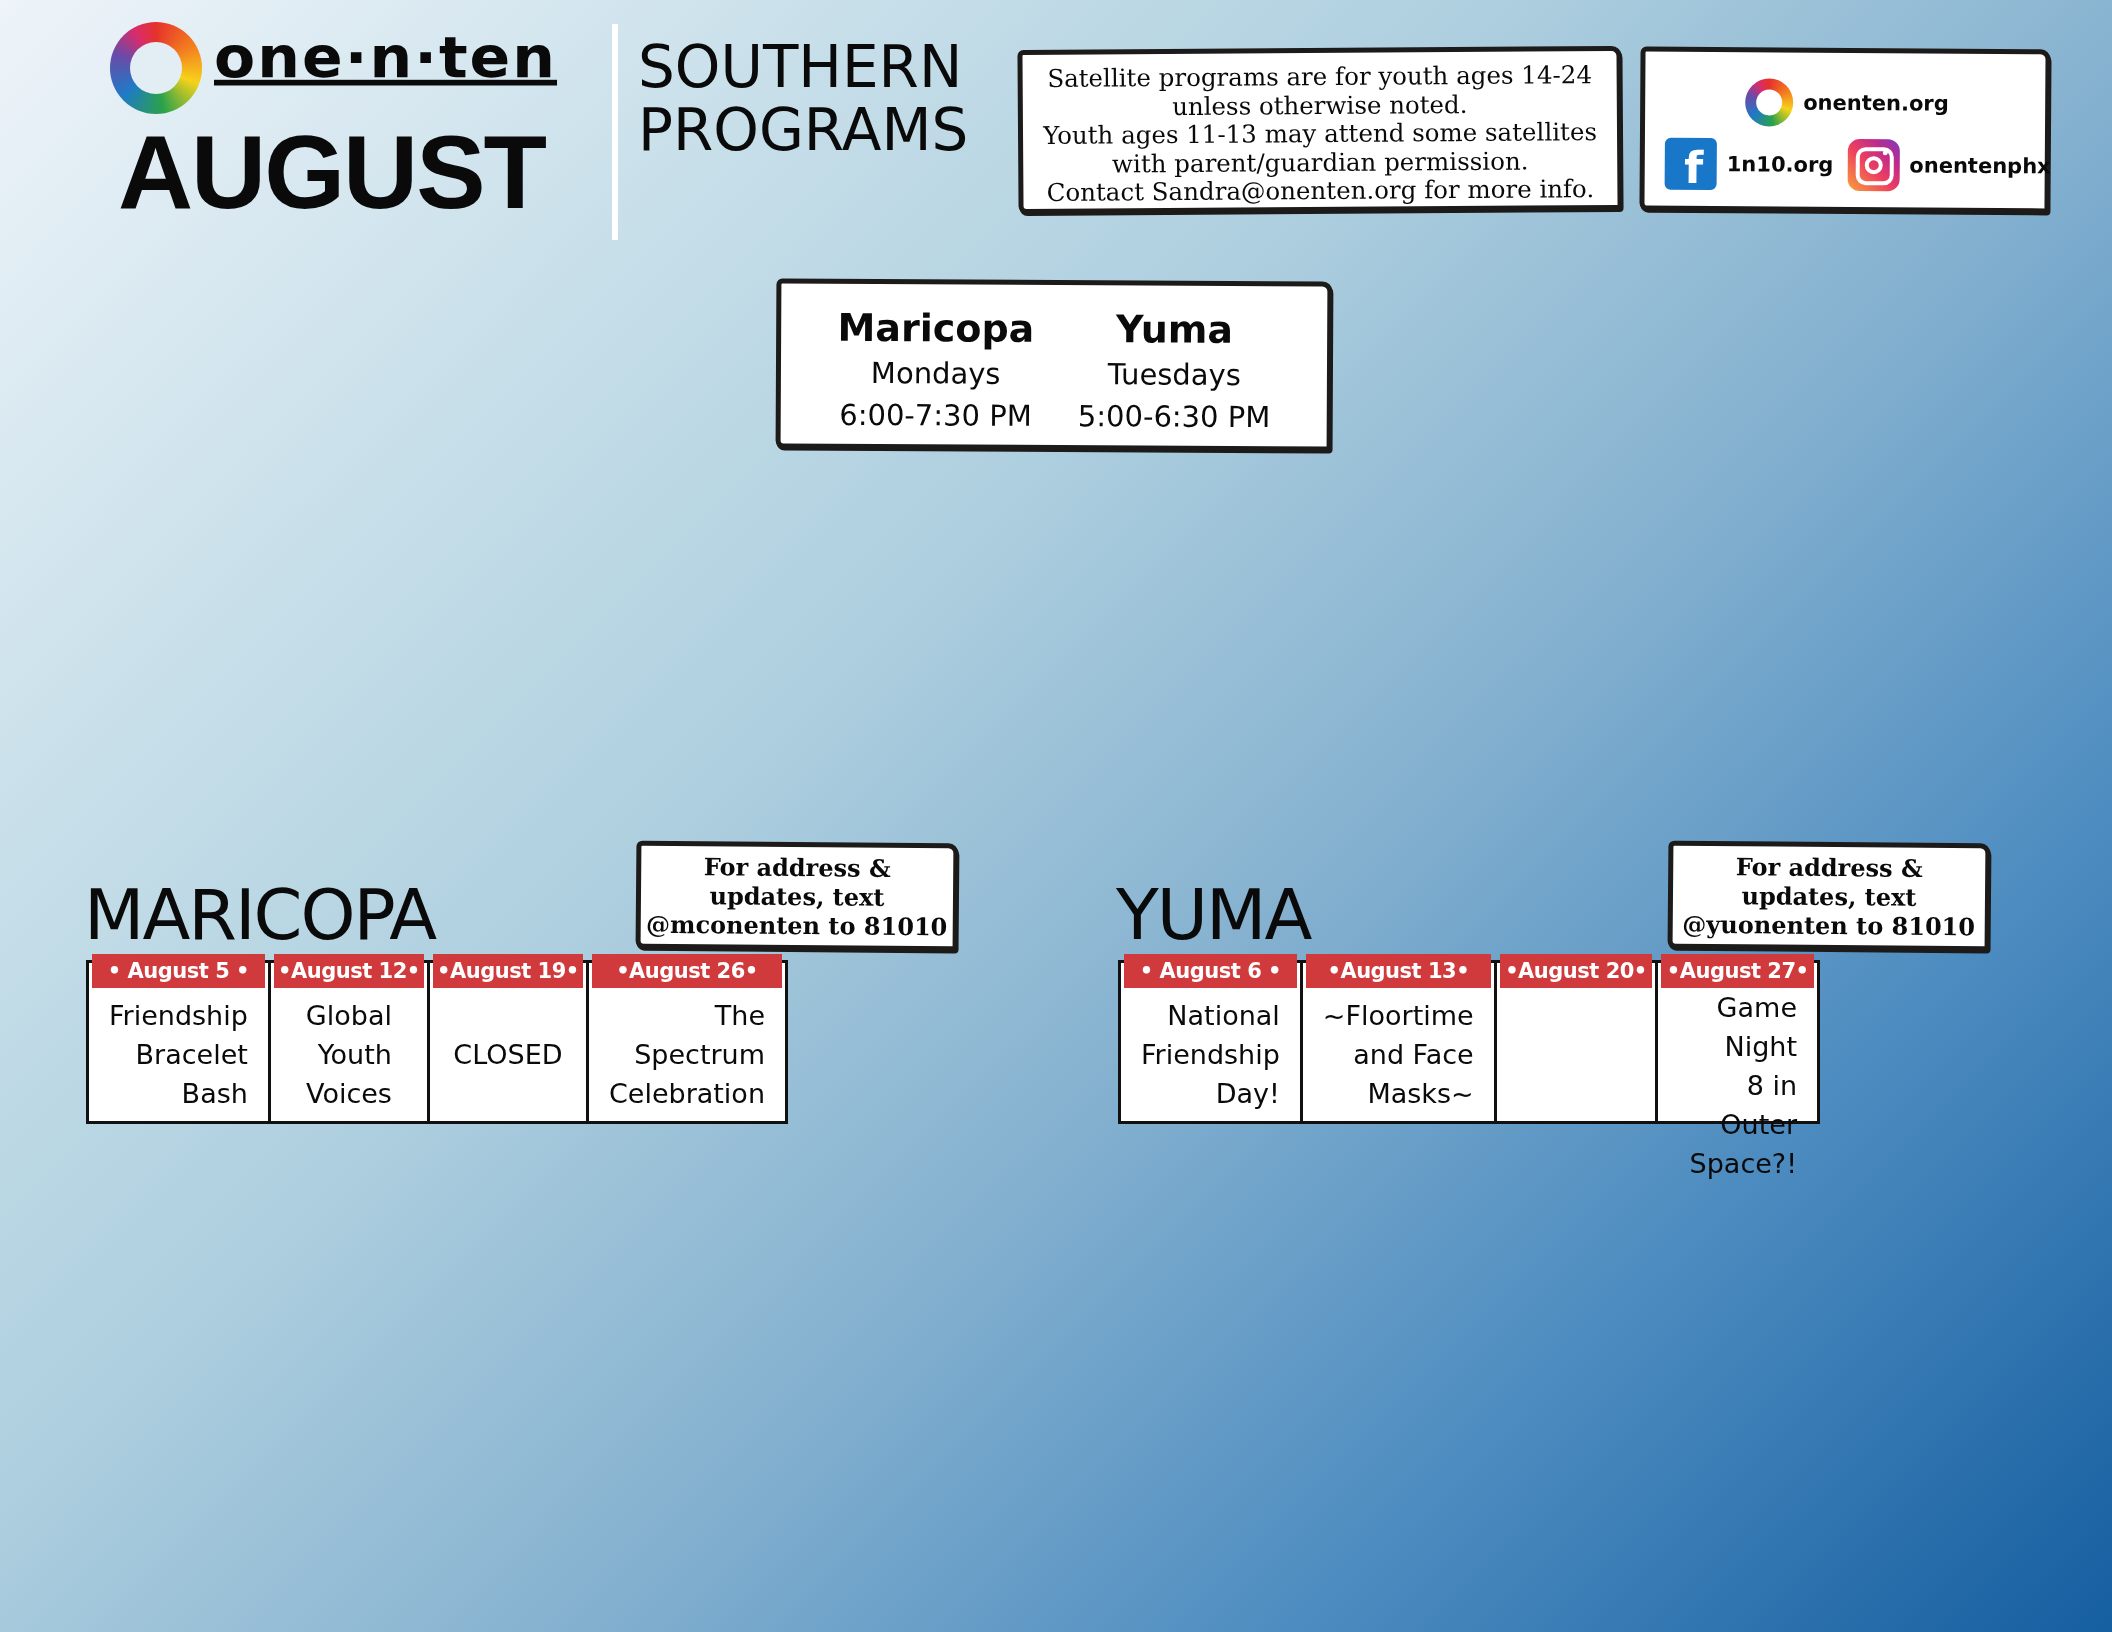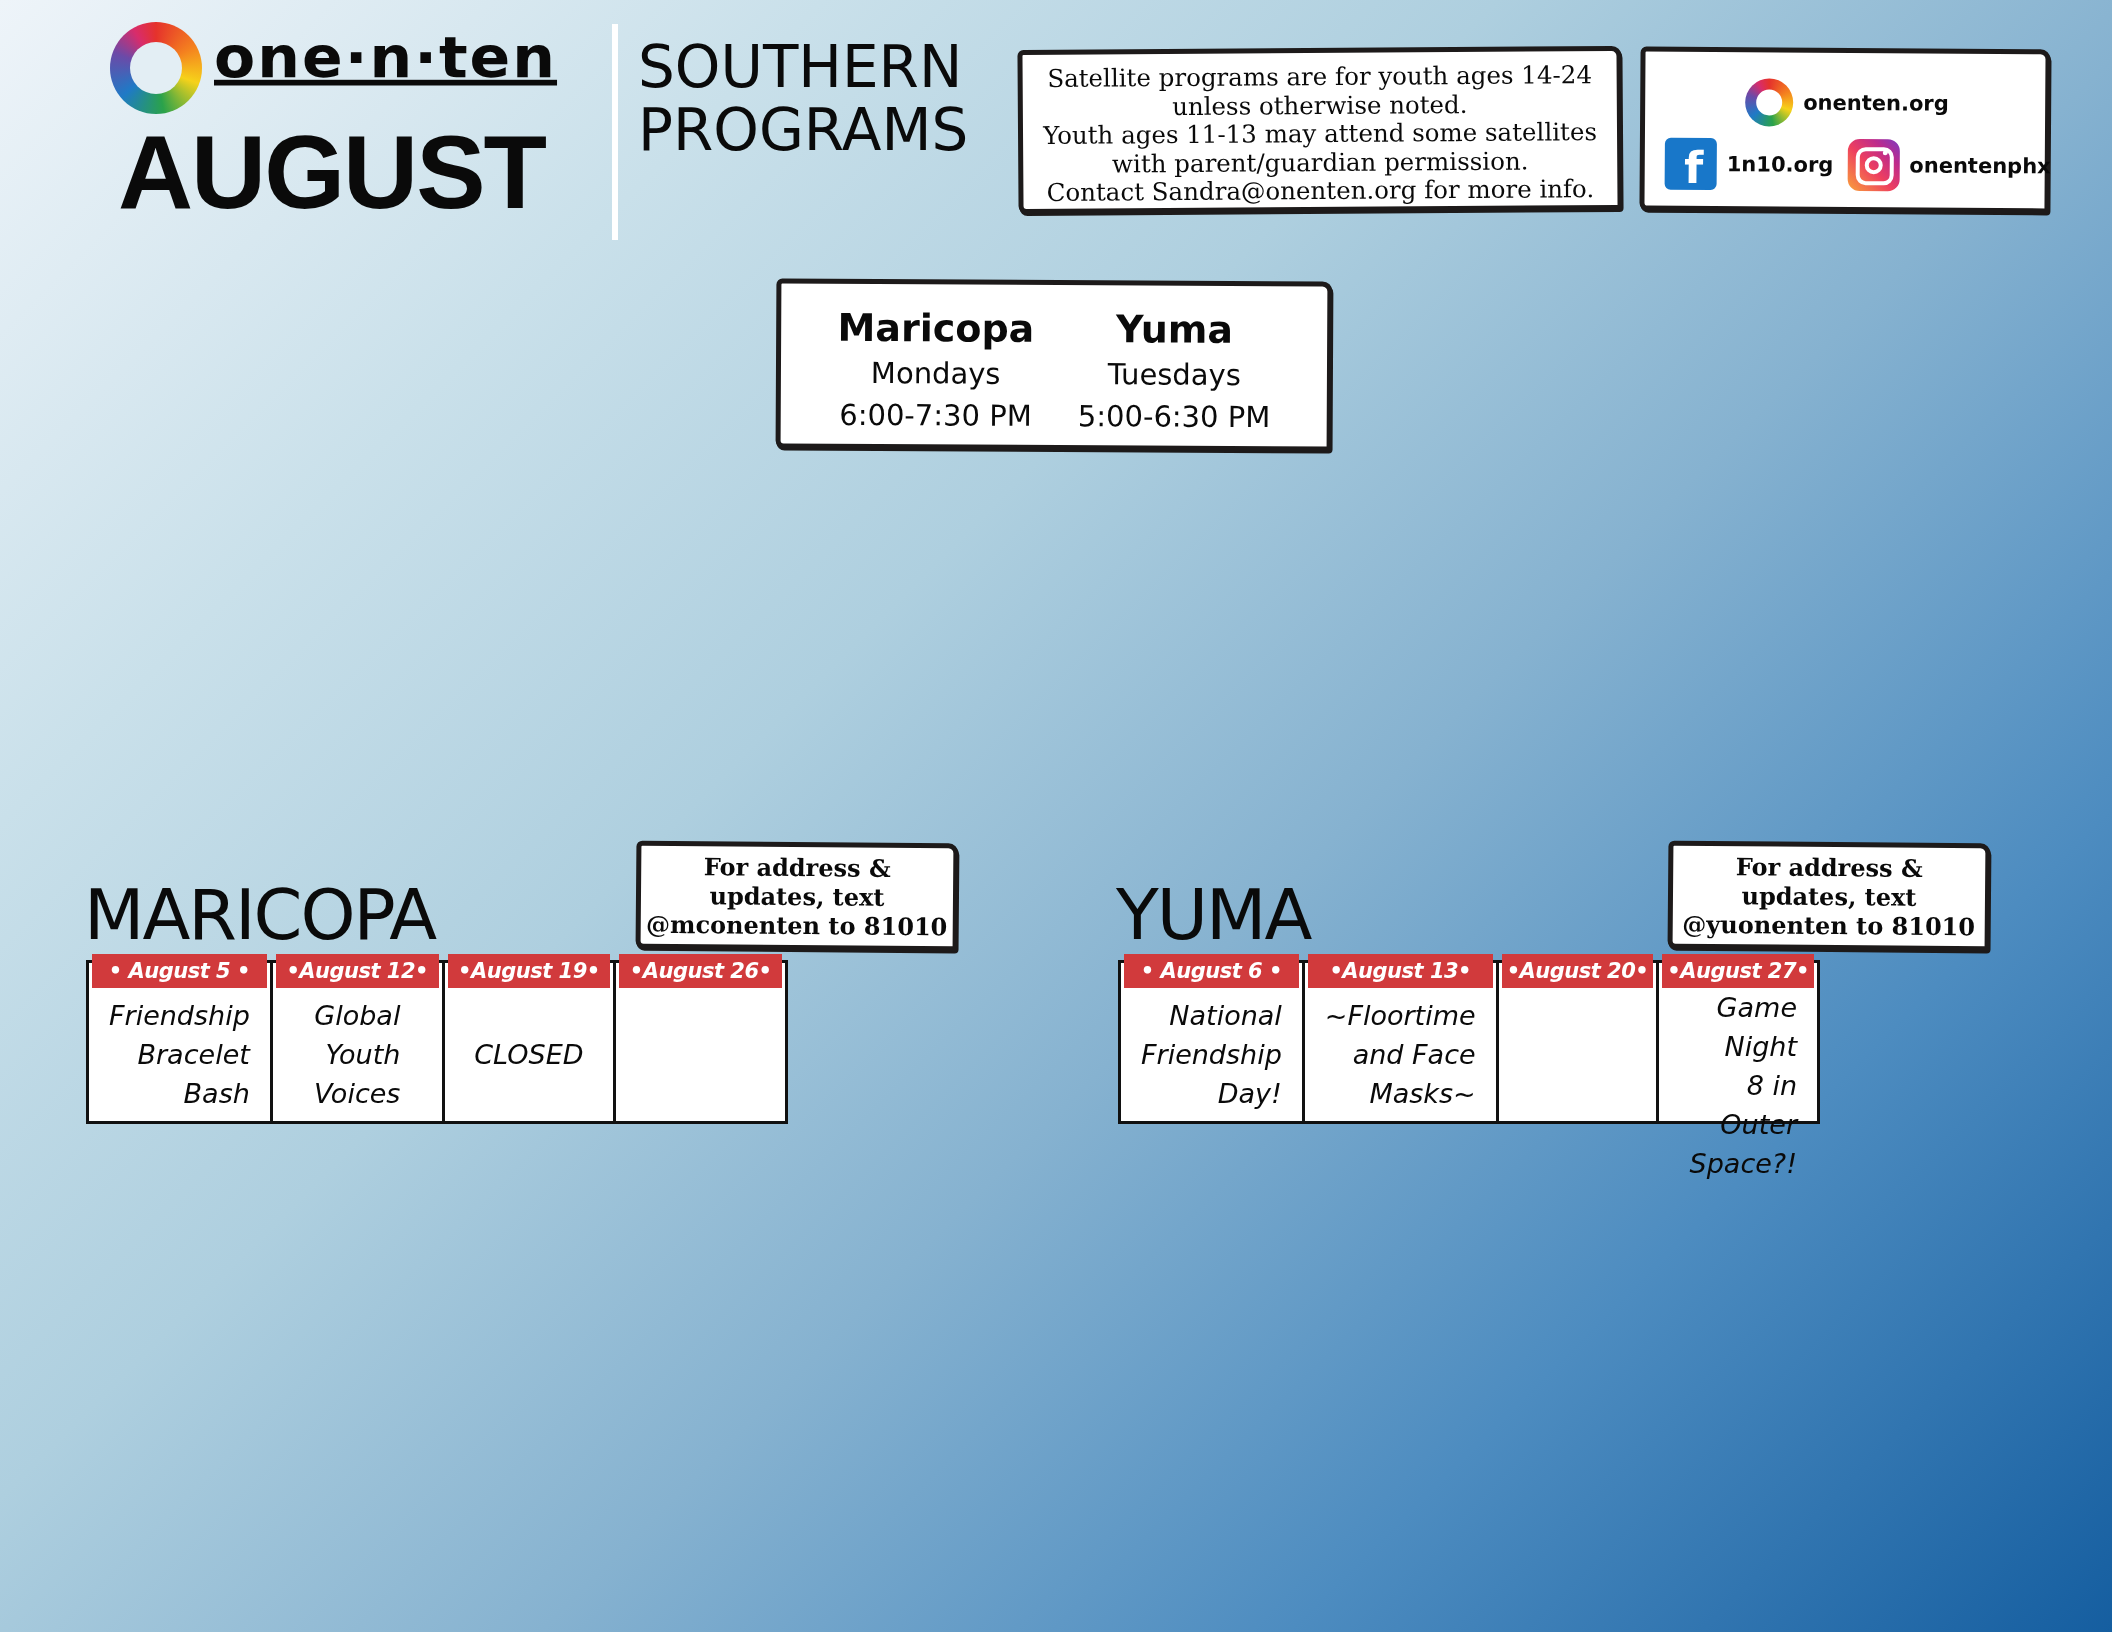--- a/index.html
+++ b/index.html
@@ -103,21 +103,20 @@
   .maricopa-note { left: 636px; top: 842px; transform: rotate(0.5deg); }
   .yuma-note { left: 1668px; top: 842px; transform: rotate(0.5deg); }
 
   
   .events { display: flex; border: 3px solid #111; border-top: none; background: #fff; }
   .maricopa-events { left: 86px; top: 960px; width: 702px; height: 164px; }
   .yuma-events { left: 1118px; top: 960px; width: 702px; height: 164px; }
   .event {
     flex: 1; border-left: 3px solid #111; display: flex; flex-direction: column; align-items: stretch;
     position: relative;
-    font-style: italic;
   }
   .event:first-child { border-left: none; }
   .event::before { content: ""; position: absolute; left: -3px; right: -3px; top: 0; height: 3px; background: #111; }
   .event-date {
     margin: -6px 3px 0 3px; height: 34px; background: #d13a3c; color: #fff;
     font-family: "DejaVu Sans", sans-serif; font-weight: bold; font-size: 21px; line-height: 34px;
     text-align: center; position: relative; z-index: 1; letter-spacing: -0.5px;
   }
   .event-title {
     flex: 1; display: flex; align-items: center; justify-content: center; text-align: right;
@@ -193,20 +192,23 @@
     <div class="event-title">Global
 Youth
 Voices</div>
   </div>
   <div class="event">
     <div class="event-date">•August 19•</div>
     <div class="event-title">CLOSED</div>
   </div>
   <div class="event">
     <div class="event-date">•August 26•</div>
+    <div class="event-title">The
+Spectrum
+Celebration</div>
   </div>
 </div>
 
 <div class="abs region-title yuma-title">YUMA</div>
 <div class="abs sketch note-box yuma-note">
   <div>For address &amp;</div>
   <div>updates, text</div>
   <div>@yuonenten to 81010</div>
 </div>
 <div class="abs events yuma-events">

